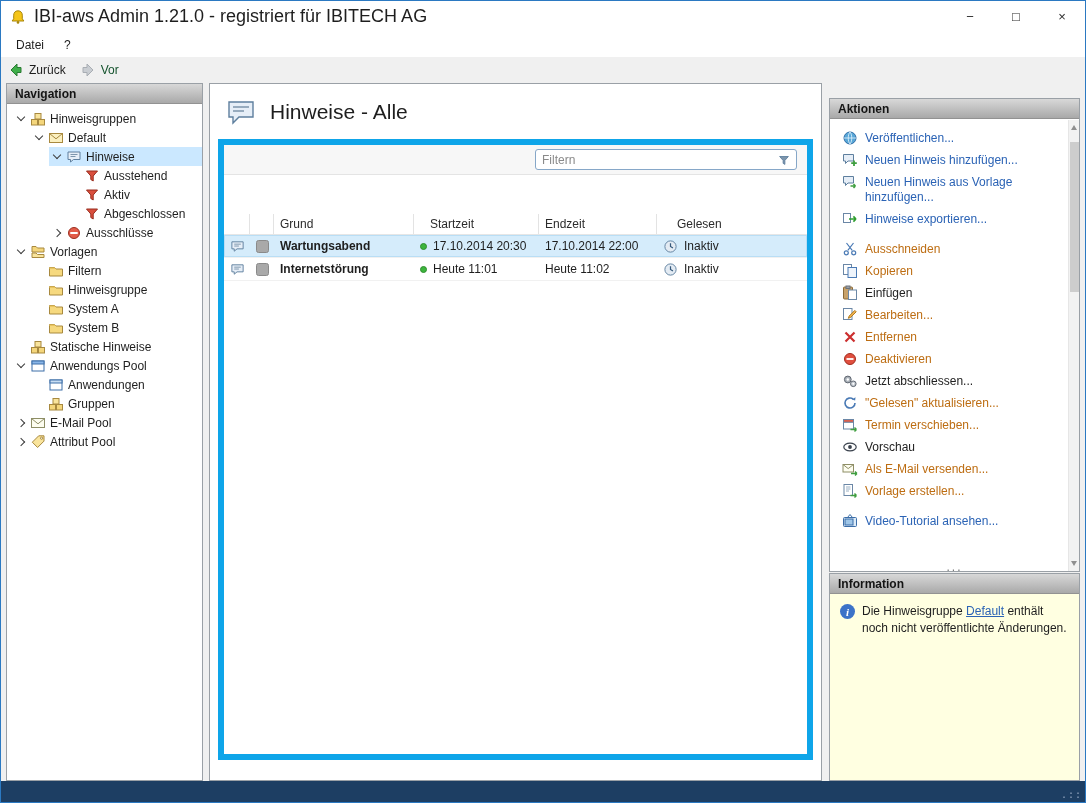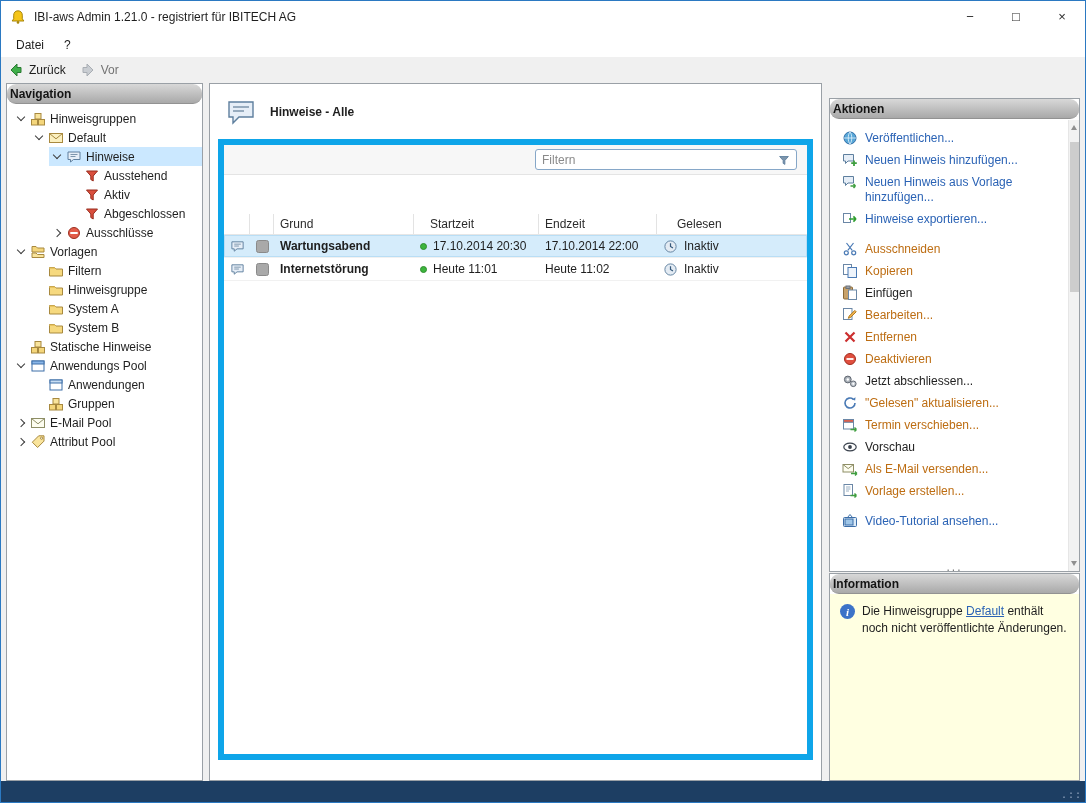--- a/index.html
+++ b/index.html
@@ -5,59 +5,59 @@
   * { box-sizing: border-box; margin: 0; padding: 0; }
   html,body { background:#8a8a8a; }
   body { font-family:"Liberation Sans", sans-serif; font-size:12px; color:#1e1e1e; }
 
   .window { width:1086px; height:803px; border:1px solid #2b79c2; background:#f0f0f0;
             display:flex; flex-direction:column; position:relative; overflow:hidden; }
 
   
   .titlebar { height:31px; background:#fff; display:flex; align-items:center; flex:none; }
   .app-icon { margin:0 8px 0 9px; flex:none; display:flex; }
-  .title-text { font-size:12px; color:#1e1e1e; white-space:nowrap; }
+  .title-text { font-size:18px; color:#1e1e1e; white-space:nowrap; }
   .win-controls { margin-left:auto; display:flex; height:100%; }
   .win-btn { width:46px; height:100%; display:flex; align-items:center; justify-content:center;
              font-size:13px; color:#2b2b2b; }
 
   
   .menubar { height:25px; background:#fff; display:flex; align-items:center; padding-left:5px; flex:none; }
   .menu-item { padding:3px 10px; }
   .toolbar { height:26px; background:#f0f0f0; display:flex; align-items:center; flex:none; }
   .tool-btn { display:flex; align-items:center; gap:5px; padding:2px 7px; }
-  .tool-btn.disabled .tool-label { color:#737373; }
+  .tool-btn.disabled .tool-label { color:#14532d; }
 
   
   .workspace { flex:1; display:flex; padding:0 5px; min-height:0; }
   .panel { background:#fff; border:1px solid #9aa0a6; display:flex; flex-direction:column; min-height:0; }
   .panel-header { height:20px; flex:none; background:linear-gradient(#d8d8d8,#a9a9a9);
                   border-bottom:1px solid #929292; display:flex; align-items:center;
-                  padding-left:3px; font-weight:bold; color:#141414;border-radius:9px; }
+                  padding-left:8px; font-weight:bold; color:#141414; }
 
   .nav-panel { width:197px; flex:none; margin-right:6px; }
   .main-panel { flex:1; margin-right:7px; }
   .right-col { width:251px; flex:none; display:flex; flex-direction:column; min-height:0;margin-top:15px; }
 
   
   .tree { padding-top:5px; overflow:hidden; }
   .tree-item { display:flex; align-items:center; height:19px; white-space:nowrap; }
   .tree-item.l0 { margin-left:6px; } .tree-item.l1 { margin-left:24px; }
   .tree-item.l2 { margin-left:42px; } .tree-item.l3 { margin-left:60px; }
   .tree-item.selected { background:#cbe8ff; }
   .chev-slot { width:16px; height:16px; flex:none; display:flex; align-items:center; justify-content:center; }
   .chev { width:6px; height:6px; border-right:1.5px solid #3c3c3c; border-bottom:1.5px solid #3c3c3c; }
   .chev.expanded { transform:rotate(45deg); margin-top:-3px; }
   .chev.collapsed { transform:rotate(-45deg); }
   .ticon { width:16px; height:16px; flex:none; margin:0 4px 0 1px; display:flex; }
   .tlabel { padding-right:4px; }
 
   
   .main-head { height:55px; flex:none; display:flex; align-items:center; padding-left:16px; gap:14px; }
-  .main-title { font-size:12px; color:#1e1e1e;font-weight:bold; }
+  .main-title { font-size:21px; color:#1e1e1e; }
   .table-control { flex:1; margin:0 8px 20px 8px; border:6px solid #0ea5e9;
                    display:flex; flex-direction:column; min-height:0; }
   .filter-band { height:30px; flex:none; background:#f7f7f7; border-bottom:1px solid #e4e4e4;
                  display:flex; align-items:center; justify-content:flex-end; padding-right:10px; }
   .filter-box { width:262px; height:21px; background:#fff; border:1px solid #86a7c8; border-radius:3px;
                 display:flex; align-items:center; }
   .filter-box input { border:none; outline:none; flex:1; min-width:0; padding:0 6px; font:inherit; color:#333; background:transparent; }
   .filter-box input::placeholder { color:#8a8a8a; }
   .funnel-btn { margin-right:5px; display:flex; }
 

